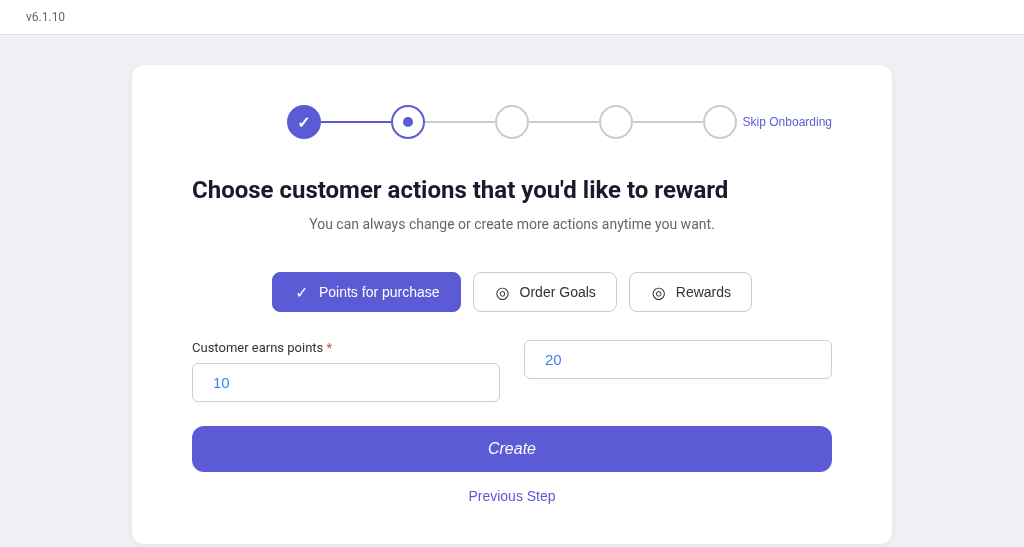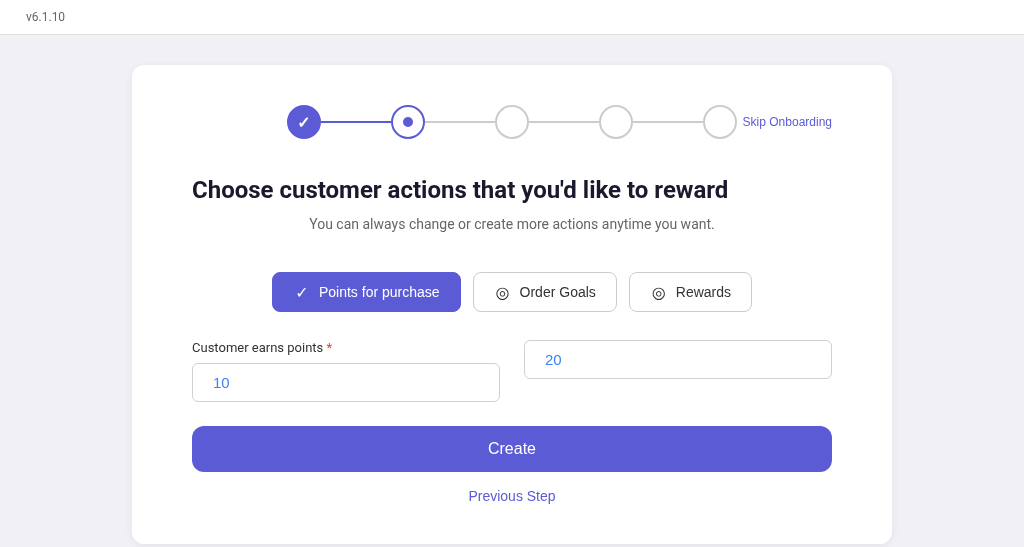--- a/index.html
+++ b/index.html
@@ -207,20 +207,21 @@
       width: 100%;
       padding: 14px;
       background: #5b5bd6;
       color: white;
       border: none;
       border-radius: 12px;
       font-size: 16px;
       font-weight: 500;
       cursor: pointer;
       margin-bottom: 16px;
+      font-style: italic;
     }
 
     
     .prev-step {
       text-align: center;
       color: #5b5bd6;
       font-size: 14px;
       cursor: pointer;
       background: none;
       border: none;

